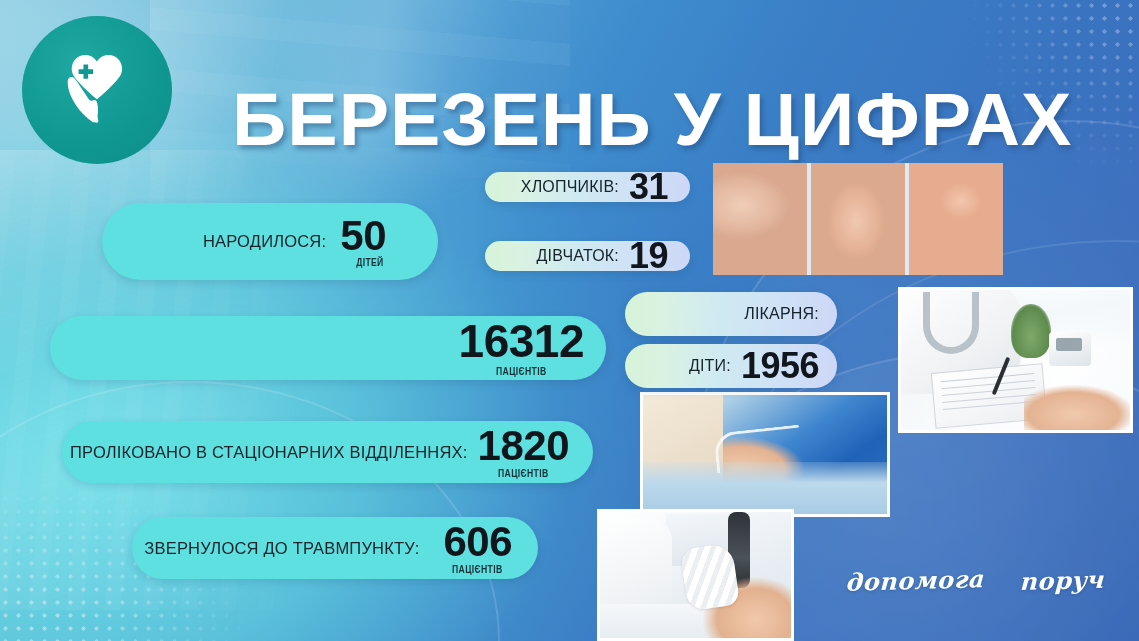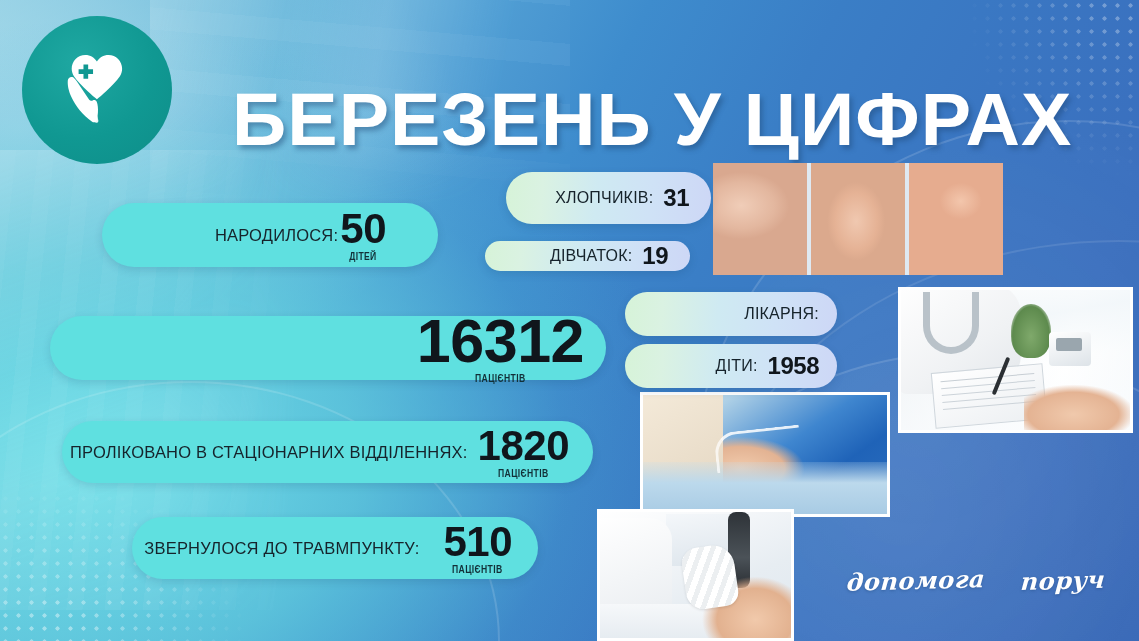--- a/index.html
+++ b/index.html
@@ -296,32 +296,32 @@
     font-size:40px; font-weight:bold;
     color:#10161c; line-height:0.98;
     letter-spacing:-0.5px;
   }
   .numwrap .unit {
     font-size:10px; font-weight:bold;
     color:#123038; letter-spacing:0.4px;
     transform:scaleX(0.86);
     margin-top:1px;
   }
-  .pill.grad .numwrap .value { font-size:24px; }
-
-  
-  #pill-born      { left:102px;  top:203px; width:336px; height:64px; padding-right:52px; }
-  #pill-born .numwrap { margin-left:2px; }
+  .pill.grad .numwrap .value { font-size:36px; }
+
+  
+  #pill-born      { left:102px;  top:203px; width:336px; height:77px; padding-right:52px; }
+  #pill-born .numwrap { margin-left:14px;align-items:flex-end; }
   #pill-born .value { font-size:42px; }
 
-  #pill-boys      { left:506px;  top:172px; width:205px; height:52px; padding-right:22px; }
+  #pill-boys      { left:485px;  top:172px; width:205px; height:30px; padding-right:22px; }
   #pill-girls     { left:485px;  top:241px; width:205px; height:30px; padding-right:22px; }
 
   #pill-consult   { left:50px;   top:316px; width:556px; height:64px; padding-right:22px; }
-  #pill-consult .value { font-size:61px; }
+  #pill-consult .value { font-size:46px; }
 
   #pill-adults    { left:625px;  top:292px; width:212px; height:44px; padding-right:18px; }
   #pill-children  { left:625px;  top:344px; width:212px; height:44px; padding-right:18px; }
 
   #pill-inpatient { left:62px;   top:421px; width:531px; height:62px; padding-right:24px; }
   #pill-inpatient .value { font-size:42px; }
 
   #pill-trauma    { left:132px;  top:517px; width:406px; height:62px; padding-right:26px;gap:14px; }
   #pill-trauma .value { font-size:42px; }
 
@@ -428,36 +428,36 @@
     </span>
   </div>
 
   <div id="pill-adults" class="pill grad">
     <span class="label">ЛІКАРНЯ:</span>
   </div>
 
   <div id="pill-children" class="pill grad">
     <span class="label">ДІТИ:</span>
     <span class="numwrap">
-      <span class="value">1958</span>
+      <span class="value">1956</span>
     </span>
   </div>
 
   <div id="pill-inpatient" class="pill teal">
     <span class="label">ПРОЛІКОВАНО В СТАЦІОНАРНИХ ВІДДІЛЕННЯХ:</span>
     <span class="numwrap">
       <span class="value">1820</span>
       <span class="unit">ПАЦІЄНТІВ</span>
     </span>
   </div>
 
   <div id="pill-trauma" class="pill teal">
     <span class="label">ЗВЕРНУЛОСЯ ДО ТРАВМПУНКТУ:</span>
     <span class="numwrap">
-      <span class="value">510</span>
+      <span class="value">606</span>
       <span class="unit">ПАЦІЄНТІВ</span>
     </span>
   </div>
 
   <div id="slogan">
     <span>допомога</span>
     <span>поруч</span>
   </div>
 
 </div>

